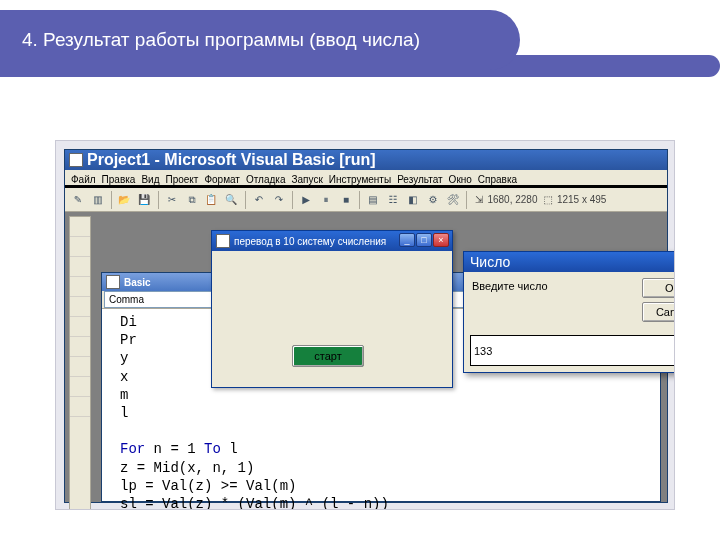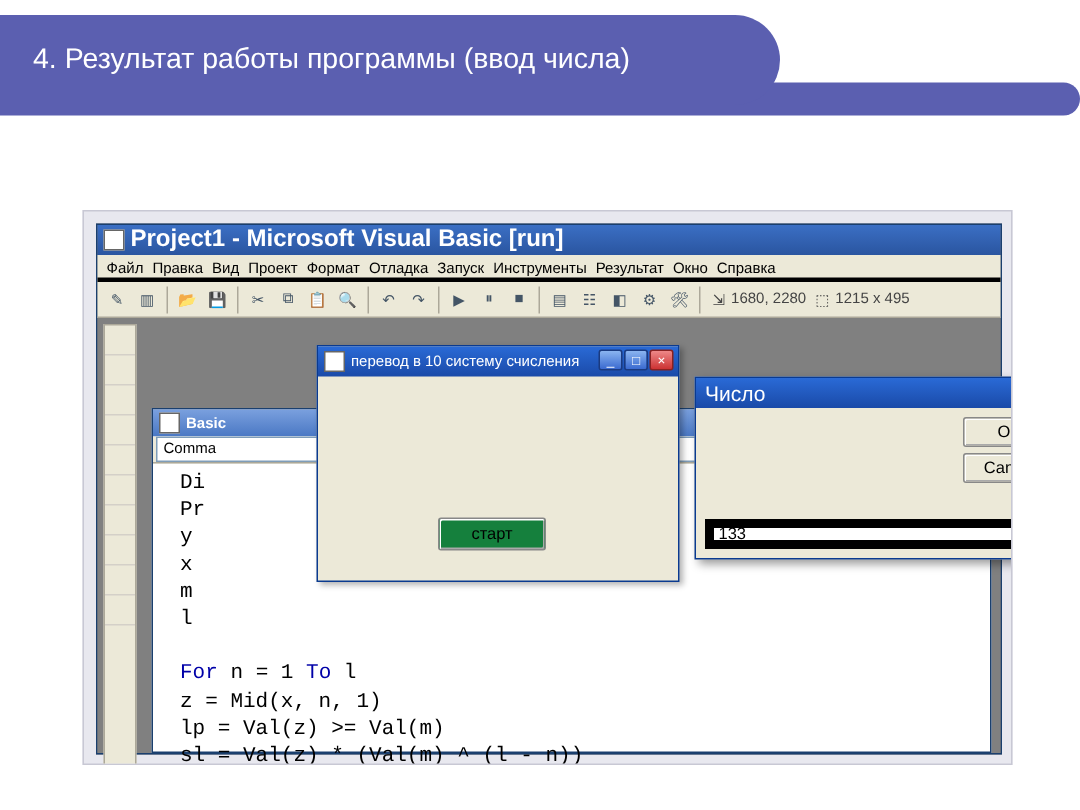--- a/index.html
+++ b/index.html
@@ -238,22 +238,22 @@
     background: #ece9d8;
     border: 1px solid #888;
     border-radius: 2px;
     font-size: 11px;
     display: flex; align-items: center; justify-content: center;
     box-shadow: 1px 1px 0 #fff inset, -1px -1px 0 #aaa inset;
   }
   .dlg-input {
     position: absolute;
     bottom: 6px; left: 6px; right: 6px;
-    height: 20px;
-    border: 6px solid #000000;
+    height: 31px;
+    border: 1px solid #000000;
     background: #fff;
     font-size: 11px;
     padding: 1px 3px;
   }
   .stray-o {
     position: absolute;
     top: 162px; left: 604px;
     font-family: "Courier New", monospace;
     font-size: 14px;
     color: #000;
@@ -380,20 +380,21 @@
 
     </div>
   </div>
 
   <div class="dlg">
     <div class="dlg-title">
       <span>Число</span>
 
     </div>
     <div class="dlg-body">
+      <div>Введите число</div>
       <div class="dlg-btns">
         <div class="dlg-btn">OK</div>
         <div class="dlg-btn">Cancel</div>
       </div>
       <input class="dlg-input" value="133" style="">
     </div>
   </div>
 
   <span class="stray-o">о</span>
 

